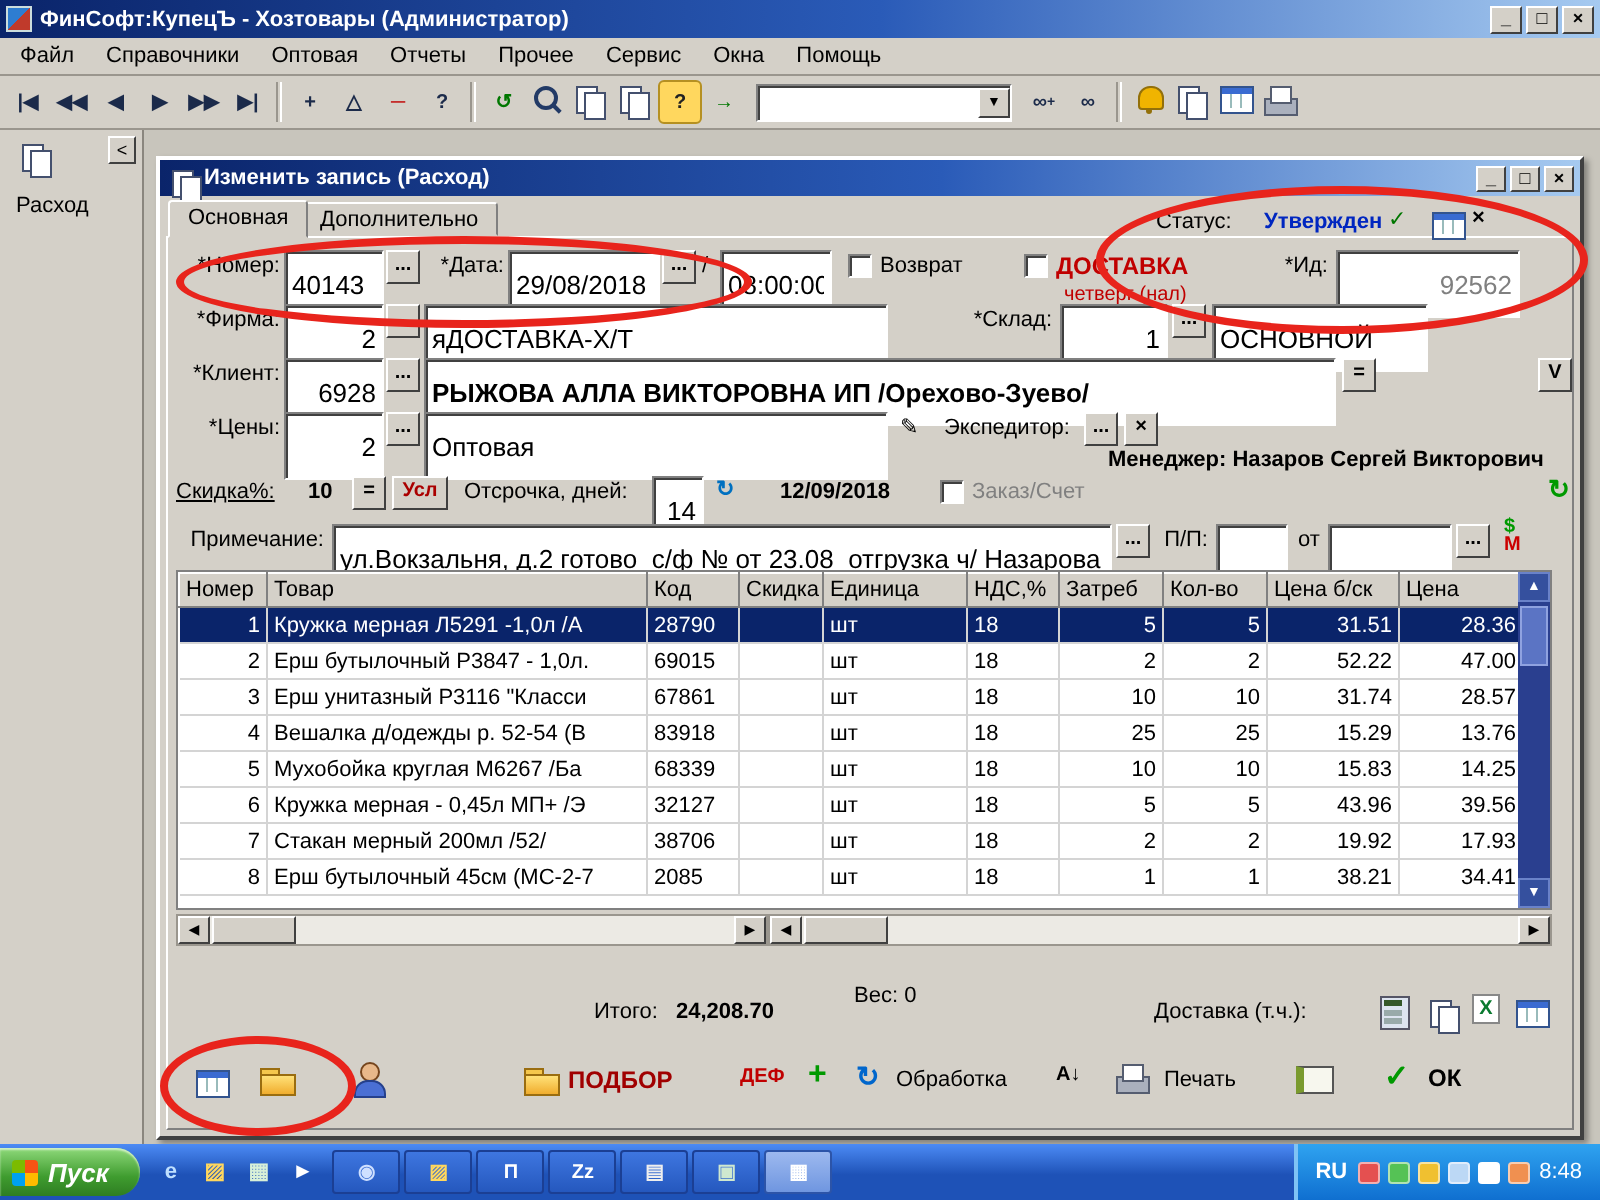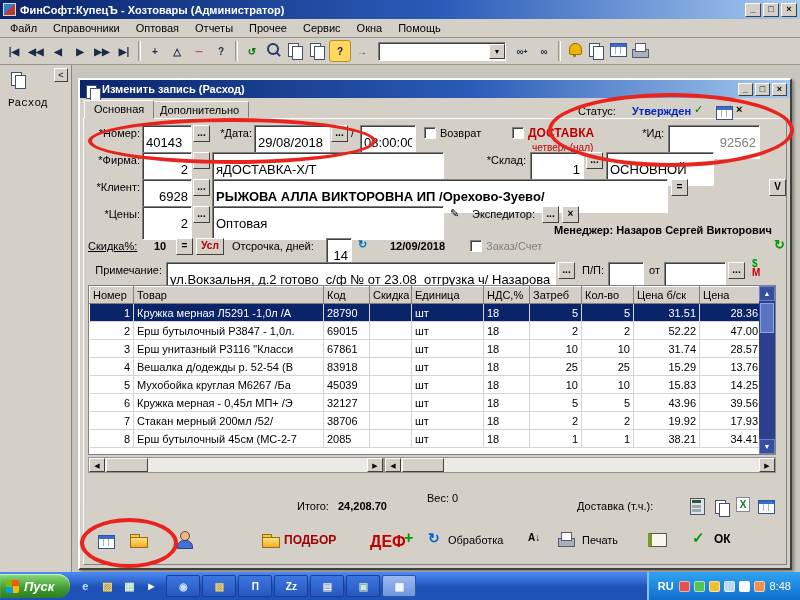--- a/index.html
+++ b/index.html
@@ -56,21 +56,21 @@
   .book-ico::before{content:"";position:absolute;left:2px;top:3px;width:14px;height:12px;background:#f7f7ee;border:1px solid #555;border-left:4px solid #7a9a2e;}
   .excel-box{display:inline-block;width:14px;height:15px;background:#fff;border:1px solid #888;color:#0a7a2f;font-weight:bold;
     font-size:10px;text-align:center;line-height:13px;}
 
   
   .client{position:absolute;top:65px;left:0;right:0;bottom:28px;background:#C8C5BC;}
   .sidepanel{position:absolute;left:0;top:0;width:72px;bottom:0;background:#D4D0C8;border-right:1px solid #8a867e;}
   .collapse-btn{position:absolute;right:3px;top:3px;width:14px;height:14px;background:#D4D0C8;border:1px solid;
     border-color:#fff #404040 #404040 #fff;font-size:9px;line-height:12px;text-align:center;}
   .side-ico{position:absolute;left:8px;top:4px;width:20px;height:20px;}
-  .side-label{position:absolute;left:8px;top:32px;font-family:Liberation Mono, monospace;}
+  .side-label{position:absolute;left:8px;top:32px;}
 
   
   .dialog{position:absolute;left:78px;top:13px;width:714px;height:492px;background:#D4D0C8;
     border:2px solid;border-color:#fff #404040 #404040 #fff;box-shadow:2px 2px 3px rgba(0,0,0,.35);}
   .dlg-title{position:absolute;left:0;top:0;right:0;height:18px;
     background:linear-gradient(90deg,#0A246A,#2A5BB8 55%,#A6CAF0);
     display:flex;align-items:center;padding:0 3px;color:#fff;font-weight:bold;font-size:11px;}
   .dlg-title .wbtn{width:15px;height:13px;}
   .tab{position:absolute;top:21px;height:17px;background:#D4D0C8;border:1px solid;border-color:#fff #808080 #D4D0C8 #fff;
     padding:2px 9px;border-radius:2px 2px 0 0;}
@@ -348,21 +348,21 @@
                 <td>шт</td>
                 <td>18</td>
                 <td>25</td>
                 <td>25</td>
                 <td>15.29</td>
                 <td>13.76</td>
               </tr>
               <tr>
                 <td>5</td>
                 <td>Мухобойка круглая М6267 /Ба</td>
-                <td>45039</td>
+                <td>68339</td>
                 <td></td>
                 <td>шт</td>
                 <td>18</td>
                 <td>10</td>
                 <td>10</td>
                 <td>15.83</td>
                 <td>14.25</td>
               </tr>
               <tr>
                 <td>6</td>
@@ -431,21 +431,21 @@
       <span class="mini calc-ico" style="left:608px;top:417px;"></span>
       <span class="mini doc2" style="left:632px;top:417px;position:absolute;"></span>
       <span class="excel-box" style="position:absolute;left:656px;top:417px;">X</span>
       <span class="mini grid-ico" style="left:676px;top:417px;"></span>
 
       <span class="mini grid-ico" style="left:16px;top:452px;width:22px;"></span>
       <span class="mini folder-ico" style="left:48px;top:450px;width:22px;"></span>
       <span class="mini person-ico" style="left:94px;top:449px;width:22px;"></span>
       <span class="mini folder-ico" style="left:180px;top:450px;width:22px;"></span>
       <span class="lbl b" style="left:204px;top:453px;color:#a00000;font-size:12px;">ПОДБОР</span>
-      <span class="lbl b red" style="left:290px;top:453px;font-size:16px;">ДЕФ</span>
+      <span class="lbl b red" style="left:290px;top:453px;font-size:10px;">ДЕФ</span>
       <span class="lbl b" style="left:324px;top:449px;color:#090;font-size:16px;">+</span>
       <span class="lbl b" style="left:348px;top:450px;color:#06c;font-size:14px;">↻</span>
       <span class="lbl" style="left:368px;top:454px;">Обработка</span>
       <span class="lbl b" style="left:448px;top:452px;font-size:10px;">А↓</span>
       <span class="mini printer-ico" style="left:476px;top:449px;width:22px;"></span>
       <span class="lbl" style="left:502px;top:454px;">Печать</span>
       <span class="mini book-ico" style="left:566px;top:450px;width:22px;"></span>
       <span class="lbl b" style="left:612px;top:449px;color:#090;font-size:15px;">✓</span>
       <span class="lbl b" style="left:634px;top:452px;font-size:12px;">ОК</span>
     </div>

